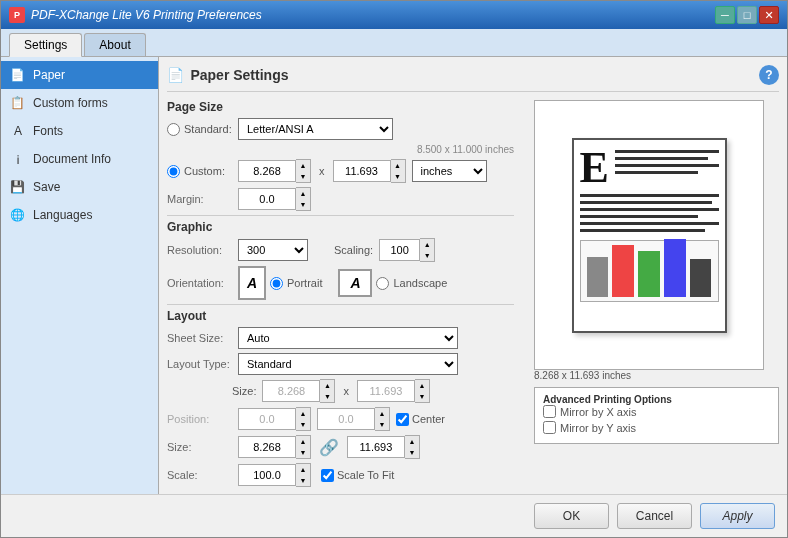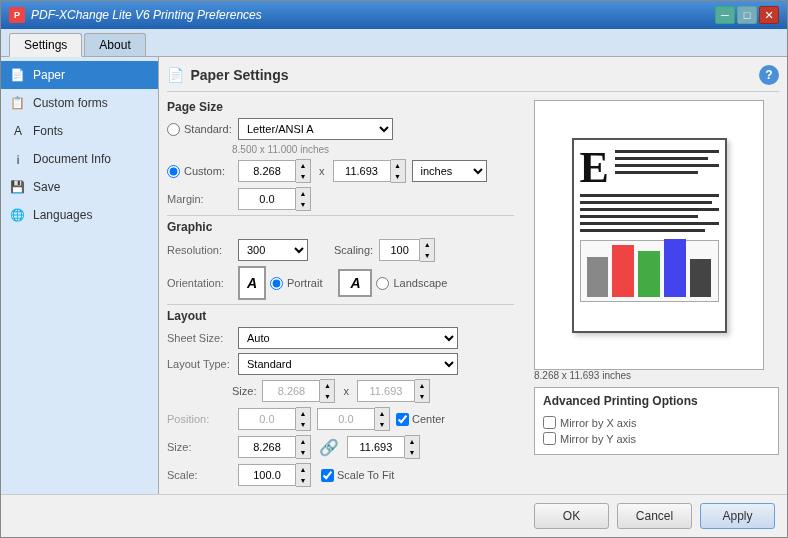--- a/index.html
+++ b/index.html
@@ -266,20 +266,21 @@
 
     .dim-select {
       width: 75px;
     }
 
     .page-size-note {
       font-size: 10px;
       color: #888;
       margin-left: 65px;
       margin-bottom: 4px;
+      text-align: right;
     }
 
     .resolution-select {
       width: 70px;
     }
 
     .orient-option {
       display: flex;
       align-items: center;
       gap: 4px;
@@ -336,24 +337,24 @@
     }
 
     .advanced-section {
       border: 1px solid #aaa;
       padding: 6px 8px;
       margin-top: 6px;
       background: white;
     }
 
     .advanced-title {
-      font-size: 12px;
+      font-size: 10px;
       font-weight: bold;
       color: #333;
-      margin-bottom: 8px;
+      margin-bottom: 0;
     }
 
     .adv-option {
       display: flex;
       align-items: center;
       gap: 4px;
       font-size: 11px;
       margin-bottom: 3px;
     }
 
@@ -375,20 +376,21 @@
       background: linear-gradient(to bottom, #f8f8f8, #e0e0e0);
       cursor: pointer;
       font-size: 12px;
       border-radius: 3px;
       color: #333;
     }
 
     .btn-primary {
       background: linear-gradient(to bottom, #e8f0f8, #c8d8f0);
       border-color: #6a9fd8;
+      font-style: italic;
     }
 
     .inline-label {
       font-size: 11px;
       color: #555;
     }
 
     .x-label {
       font-size: 11px;
       color: #555;

